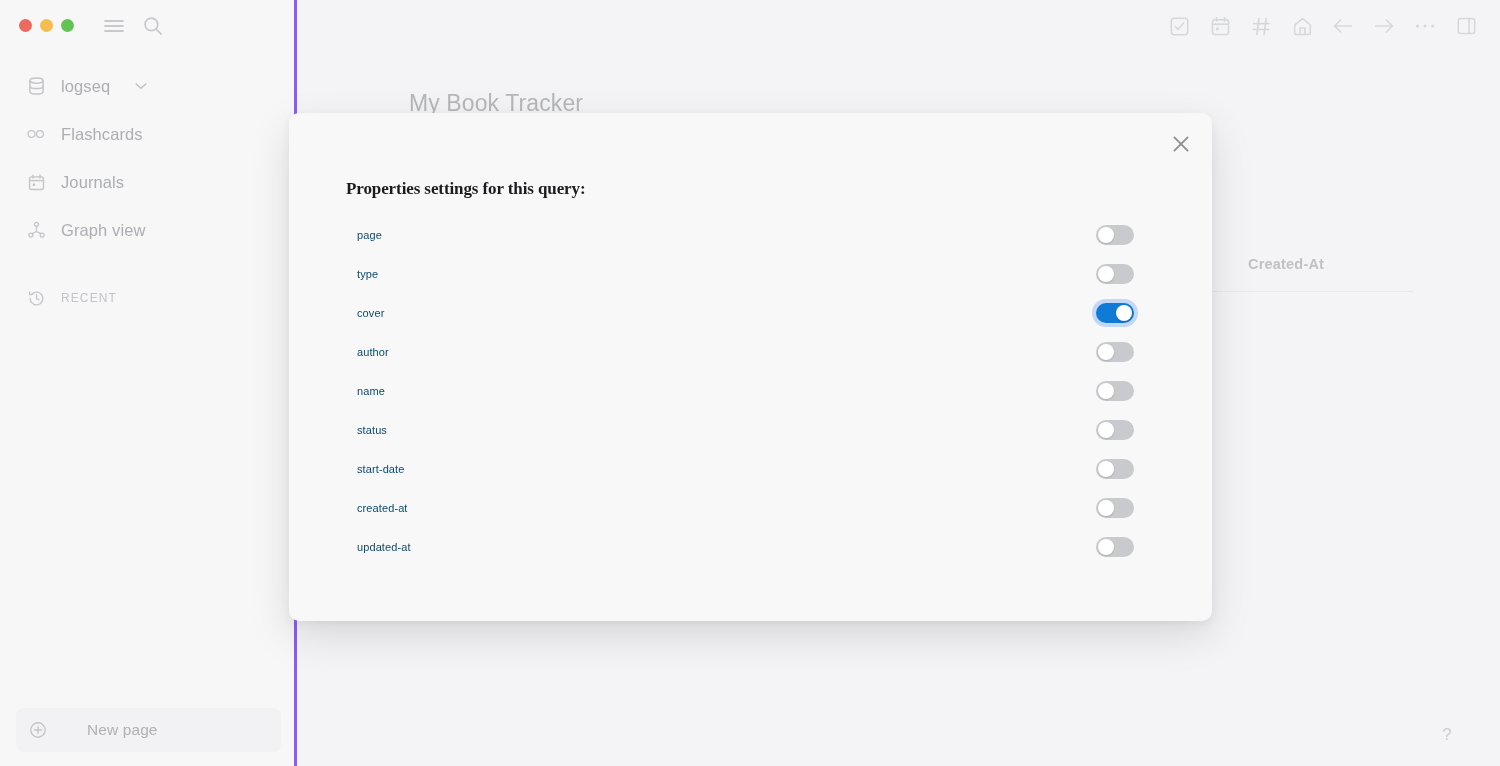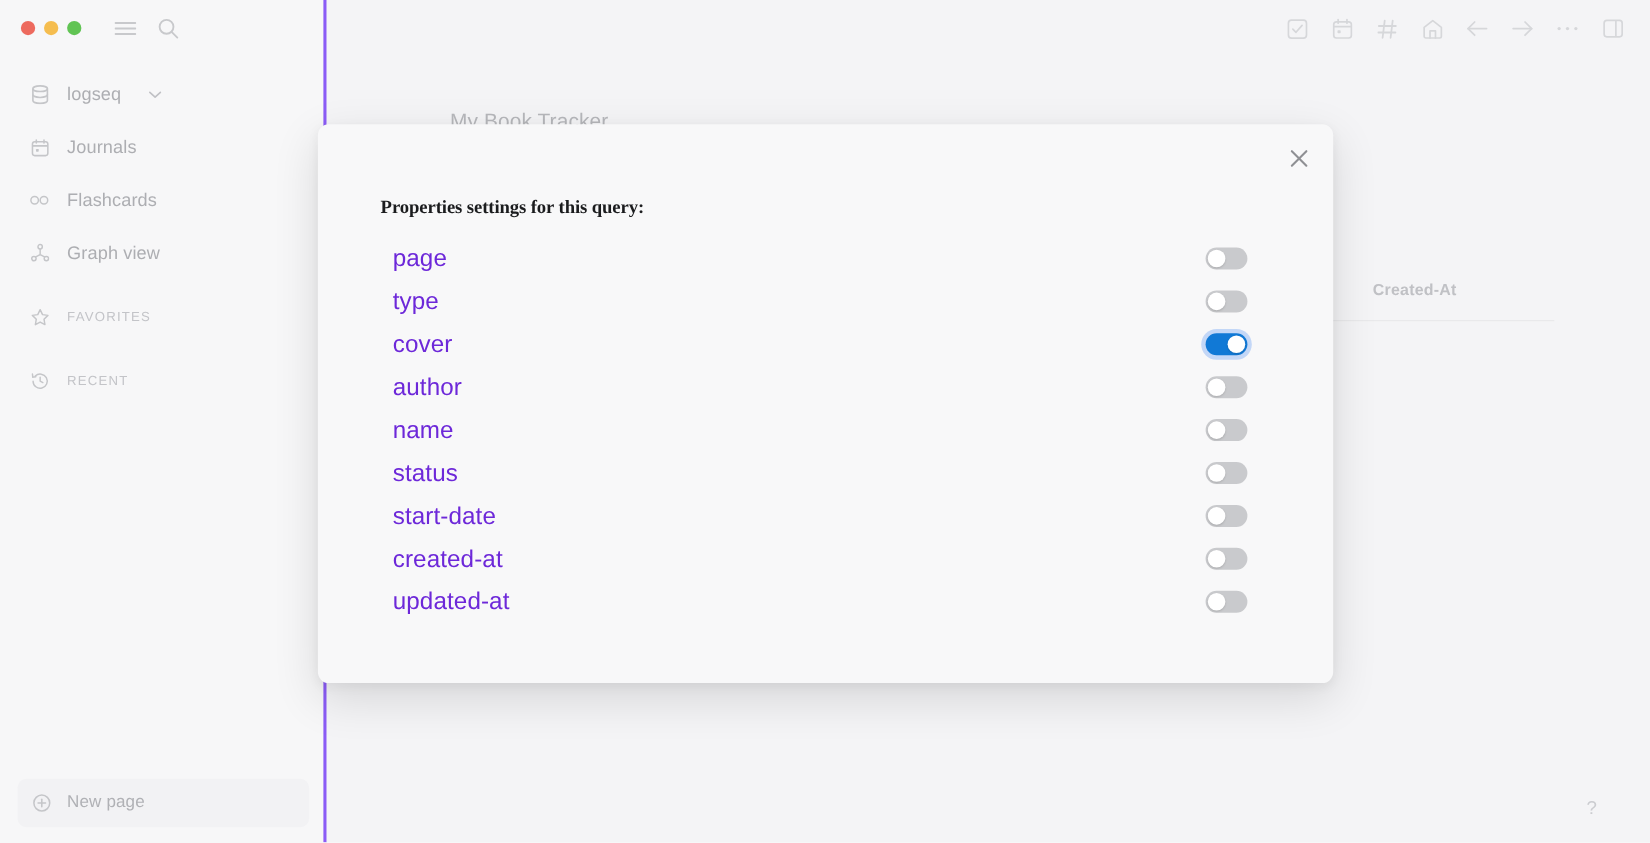--- a/index.html
+++ b/index.html
@@ -98,21 +98,21 @@
     left: 16px; bottom: 14px;
     width: 265px; height: 44px;
     display: flex;
     align-items: center;
     gap: 14px;
     padding-left: 13px;
     border-radius: 8px;
     background: #f2f2f4;
     cursor: pointer;
   }
-  #new-page-btn .nav-label { font-size: 15.5px; color: #b0b1b5; }
+  #new-page-btn .nav-label { font-size: 15.5px; color: #b0b1b5; margin-left: 26px; }
 
   
   #main {
     position: absolute;
     left: 297px; top: 0;
     width: 1203px;
     height: 766px;
     background: #f4f4f6;
   }
 
@@ -127,22 +127,22 @@
     width: 24px; height: 24px;
     color: #d6d7da;
     display: flex;
     align-items: center;
     justify-content: center;
     cursor: pointer;
   }
 
   #page-title {
     position: absolute;
-    left: 112px; top: 100px;
-    font-size: 19px;
+    left: 112px; top: 90px;
+    font-size: 23px;
     color: #b6b7bb;
     letter-spacing: 0.1px;
   }
 
   
   #bg-table {
     position: absolute;
     left: 700px; top: 240px;
     width: 503px;
   }
@@ -214,22 +214,22 @@
   }
   .prop-row {
     display: flex;
     align-items: center;
     justify-content: space-between;
     height: 39px;
     padding-left: 11px;
     padding-right: 12px;
   }
   .prop-label {
-    font-size: 22px;
-    color: #6d28d9;
+    font-size: 11px;
+    color: #0c4a6e;
     letter-spacing: 0.1px;
   }
 
   .toggle {
     position: relative;
     width: 38px; height: 20px;
     border-radius: 10px;
     background: #c9cacd;
     cursor: pointer;
     flex: 0 0 38px;
@@ -293,66 +293,58 @@
         <span class="nav-label">logseq</span>
         <span class="repo-caret">
           <svg width="12" height="8" viewBox="0 0 12 8" fill="none" stroke="currentColor" stroke-width="1.5" stroke-linecap="round" stroke-linejoin="round">
             <polyline points="1.2,2 6,6.2 10.8,2"></polyline>
           </svg>
         </span>
       </div>
 
       <div class="nav-item">
         <span class="nav-icon">
+          <svg width="19" height="12" viewBox="0 0 20 12" fill="none" stroke="currentColor" stroke-width="1.5">
+            <circle cx="5" cy="6" r="3.8"></circle>
+              <circle cx="14.4" cy="6" r="3.8"></circle>
+          </svg>
+        </span>
+        <span class="nav-label">Flashcards</span>
+      </div>
+
+      <div class="nav-item">
+        <span class="nav-icon">
           <svg width="17" height="17" viewBox="0 0 18 18" fill="none" stroke="currentColor" stroke-width="1.5">
             <rect x="1.6" y="3" width="14.8" height="13.4" rx="2.2"></rect>
             <line x1="1.6" y1="7" x2="16.4" y2="7"></line>
             <line x1="5.3" y1="1.4" x2="5.3" y2="4.2" stroke-linecap="round"></line>
             <line x1="12.7" y1="1.4" x2="12.7" y2="4.2" stroke-linecap="round"></line>
             <rect x="5" y="10" width="2.6" height="2.6" rx="0.6" fill="currentColor" stroke="none"></rect>
           </svg>
         </span>
         <span class="nav-label">Journals</span>
-      </div>
-
-      <div class="nav-item">
-        <span class="nav-icon">
-          <svg width="19" height="12" viewBox="0 0 20 12" fill="none" stroke="currentColor" stroke-width="1.5">
-            <circle cx="5" cy="6" r="3.8"></circle>
-              <circle cx="14.4" cy="6" r="3.8"></circle>
-          </svg>
-        </span>
-        <span class="nav-label">Flashcards</span>
       </div>
 
       <div class="nav-item">
         <span class="nav-icon">
           <svg width="17" height="18" viewBox="0 0 18 18" fill="none" stroke="currentColor" stroke-width="1.4">
             <circle cx="9" cy="3" r="2.1"></circle>
             <circle cx="3" cy="14.4" r="2.1"></circle>
             <circle cx="15" cy="14.4" r="2.1"></circle>
             <line x1="9" y1="5.1" x2="9" y2="10.6"></line>
             <line x1="9" y1="10.6" x2="4.3" y2="12.9"></line>
             <line x1="9" y1="10.6" x2="13.7" y2="12.9"></line>
           </svg>
         </span>
         <span class="nav-label">Graph view</span>
       </div>
 
 
       <div class="nav-spacer"></div>
 
-      <div class="nav-item">
-        <span class="nav-icon">
-          <svg width="17" height="17" viewBox="0 0 18 18" fill="none" stroke="currentColor" stroke-width="1.4" stroke-linejoin="round">
-            <polygon points="9,1.6 11.3,6.4 16.5,7.1 12.7,10.8 13.6,16 9,13.5 4.4,16 5.3,10.8 1.5,7.1 6.7,6.4"></polygon>
-          </svg>
-        </span>
-        <span class="nav-label small">FAVORITES</span>
-      </div>
 
       <div class="nav-spacer"></div>
 
       <div class="nav-item">
         <span class="nav-icon">
           <svg width="17" height="17" viewBox="0 0 18 18" fill="none" stroke="currentColor" stroke-width="1.4" stroke-linecap="round">
             <path d="M2.2 9a6.8 6.8 0 1 0 2.1-4.9"></path>
             <polyline points="1.6,2.2 1.9,5.1 4.9,4.7"></polyline>
             <polyline points="9,5.3 9,9 11.6,10.4"></polyline>
           </svg>

